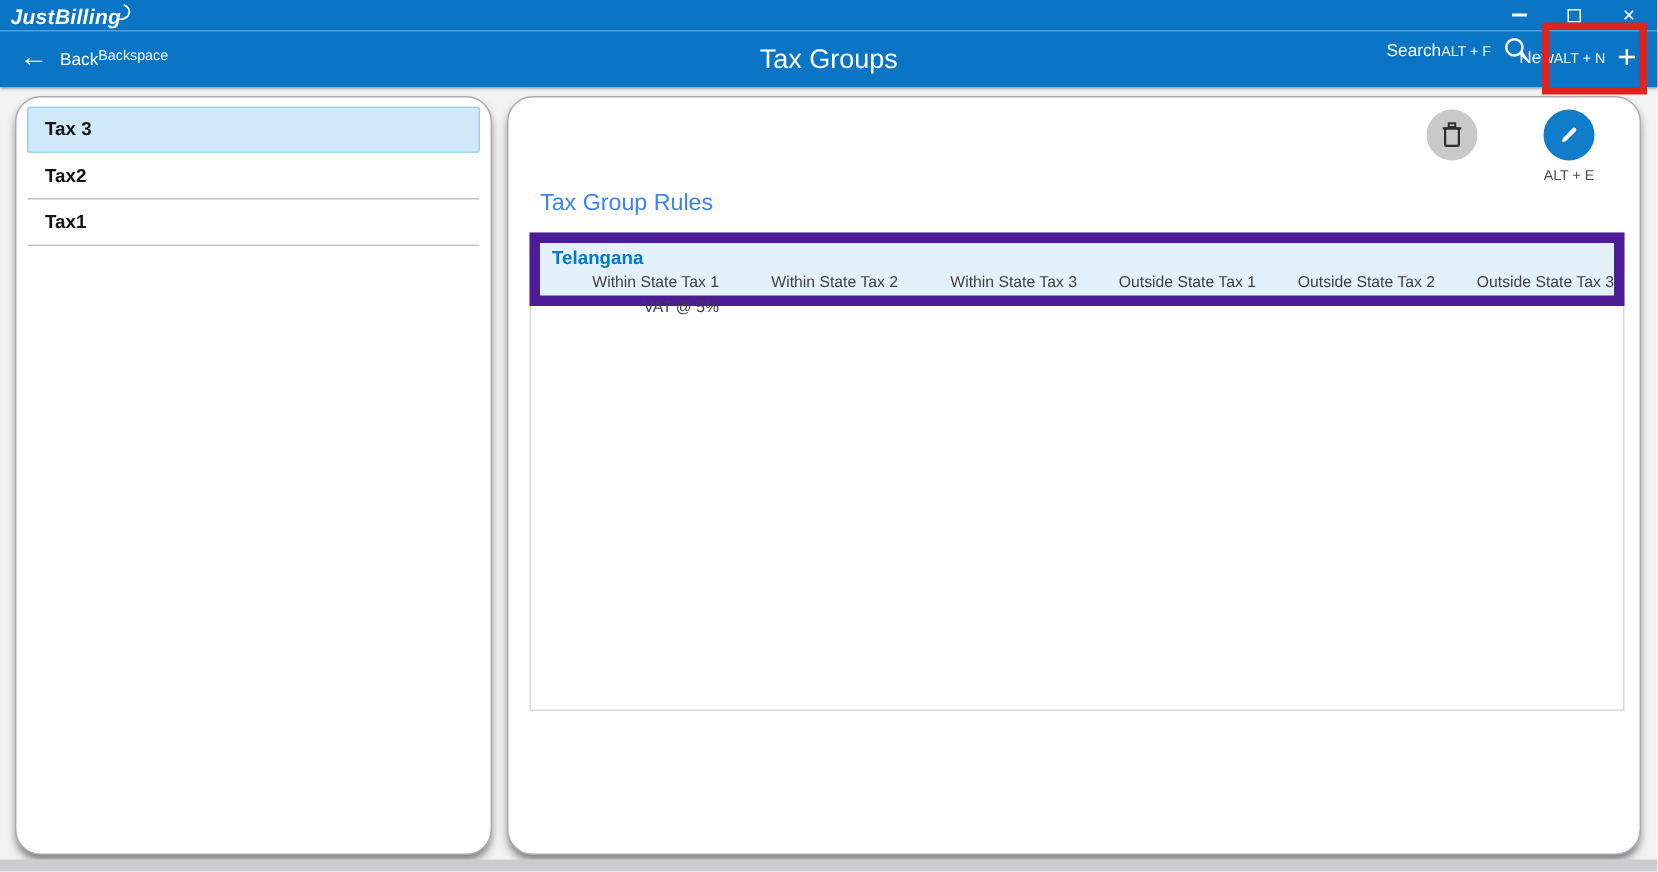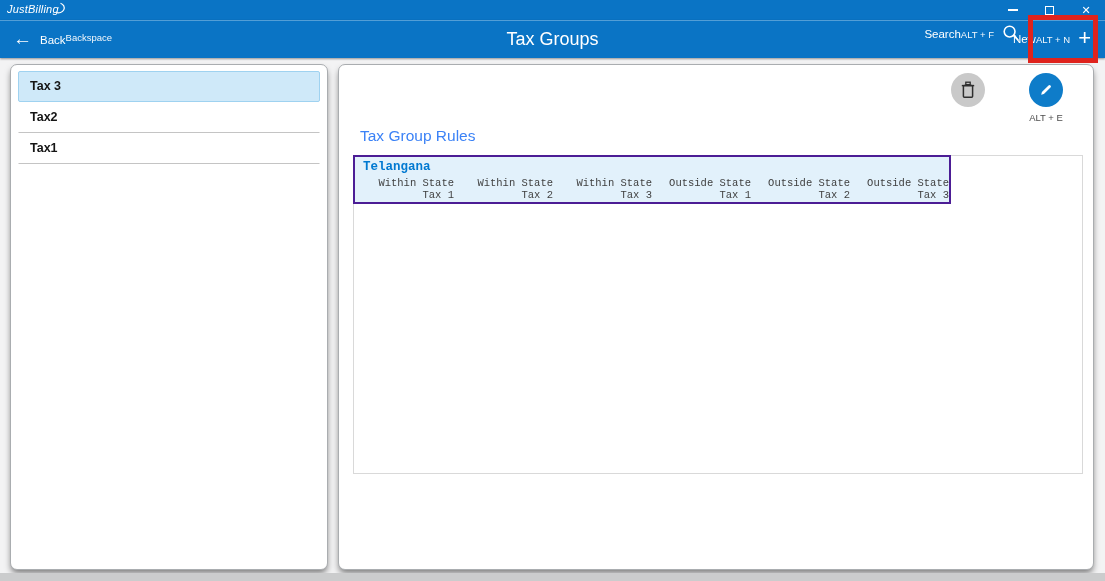--- a/index.html
+++ b/index.html
@@ -1,21 +1,21 @@
 <!DOCTYPE html>
 <html><head>
 <meta charset="utf-8">
 <style>
   * { margin:0; padding:0; box-sizing:border-box; }
   html,body { width:1105px; height:581px; overflow:hidden; }
   body { font-family:"Liberation Sans", sans-serif; background:#f3f3f4; position:relative; }
 
   
   .titlebar { position:absolute; left:0; top:0; width:1105px; height:20px; background:#0a74c5; z-index:2; }
-  .logo { position:absolute; left:7px; top:3px; color:#fff; font-size:11px; font-weight:normal;
+  .logo { position:absolute; left:7px; top:3px; color:#fff; font-size:14px; font-weight:bold;
           font-style:italic; letter-spacing:.2px; display:flex; align-items:flex-start; }
   .logo svg { margin-left:-5px; margin-top:-2px; }
   .win-btn { position:absolute; top:0; width:34px; height:20px; display:flex; align-items:center;
              justify-content:center; color:#fff; font-size:11px; }
   .win-min { left:996px; } .win-max { left:1032px; } .win-close { left:1069px; }
   .glyph-min { width:10px; height:2px; background:#fff; }
   .glyph-max { width:9px; height:9px; border:1.5px solid #fff; }
 
   
   .cmdbar { position:absolute; left:0; top:20px; width:1105px; height:38px; background:#0a74c5;
@@ -31,21 +31,21 @@
                 line-height:37px; color:#fff; font-size:18px; pointer-events:none; }
   .search-group { right:85px; top:3px; }
   .new-group { right:14px; top:3px; }
   .plus-glyph { font-size:22px; line-height:28px; font-weight:300; }
 
   
   .annotation-box { position:absolute; left:1028px; top:15px; width:70px; height:48px;
                     border:5px solid #df231d; z-index:10; pointer-events:none; }
 
   
-  .panel { position:absolute; background:#fff; border:1px solid #aaadb0; border-radius:7px;
+  .panel { position:absolute; background:#fff; border:1px solid #aaadb0; border-radius:17px;
            box-shadow:0 4px 6px -1px rgba(0,0,0,.5); }
   .left-panel  { left:10px;  top:64px; width:318px; height:506px; }
   .right-panel { left:338px; top:64px; width:756px; height:506px; }
 
   
   .tax-list { padding:6px 7px; }
   .tax-item { height:31px; line-height:29px; padding-left:11px; font-weight:bold; font-size:12.5px;
               color:#151515; border:1px solid transparent; border-bottom:1px solid #c4c4c4; }
   .tax-item.selected { background:#cfe9f9; border:1px solid #9fd2f0; border-radius:2px; }
 
@@ -55,22 +55,22 @@
   .delete-circle { left:612px; background:#c9c9c9; }
   .edit-circle   { left:690px; background:#0e7cc9; }
   .circle-shortcut { position:absolute; top:47px; width:50px; text-align:center;
                      font-size:9.5px; color:#4d4d4d; }
   .delete-shortcut { left:604px;margin-top:43px; }
   .edit-shortcut   { left:682px; }
   .section-title { position:absolute; left:21px; top:62px; font-size:15.5px; color:#3b82f6; }
 
   .rules-table { position:absolute; left:14px; top:90px; width:730px; height:319px;
                  border:1px solid #d9d9d9; background:#fff; }
-  .table-header { position:absolute; left:-1px; top:-1px; width:598px; height:49px;
-                  background:#e2f1fb; border:2px solid #4c1d95;font-family:Liberation Mono, monospace; }
+  .table-header { position:absolute; left:-1px; top:-1px; width:730px; height:49px;
+                  background:#e2f1fb; border:7px solid #4c1d95; }
   .group-name { padding:3px 0 0 8px; font-size:12.5px; font-weight:bold; color:#0079d1; }
   .col-row, .val-row { display:grid; grid-template-columns:repeat(6,1fr); text-align:right;
                        font-size:10.5px; color:#3f3f3f; }
   .col-row { margin-top:3px; }
   .val-row { margin-top:5px; }
 
   .bottom-strip { position:absolute; left:0; top:573px; width:1105px; height:8px; background:#cbcccd; }
 </style>
 </head>
 <body>
@@ -164,17 +164,25 @@
     <div class="table-header">
       <div class="group-name">Telangana</div>
       <div class="col-row">
         <span>Within State Tax 1</span>
         <span>Within State Tax 2</span>
         <span>Within State Tax 3</span>
         <span>Outside State Tax 1</span>
         <span>Outside State Tax 2</span>
         <span>Outside State Tax 3</span>
       </div>
+      <div class="val-row">
+        <span>VAT @ 5%</span>
+        <span></span>
+        <span></span>
+        <span></span>
+        <span></span>
+        <span></span>
+      </div>
     </div>
   </div>
 </div>
 
 <div class="bottom-strip"></div>
 
 </body></html>

